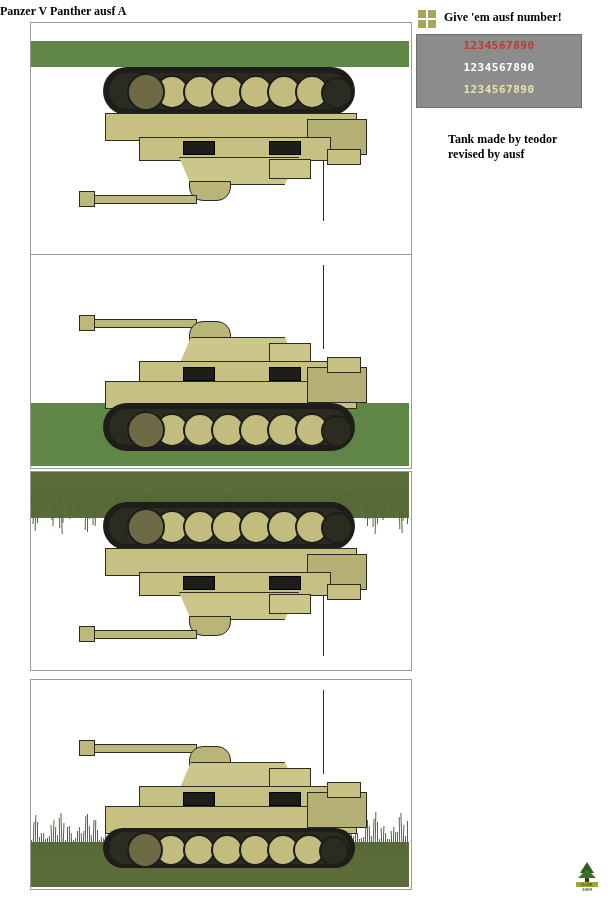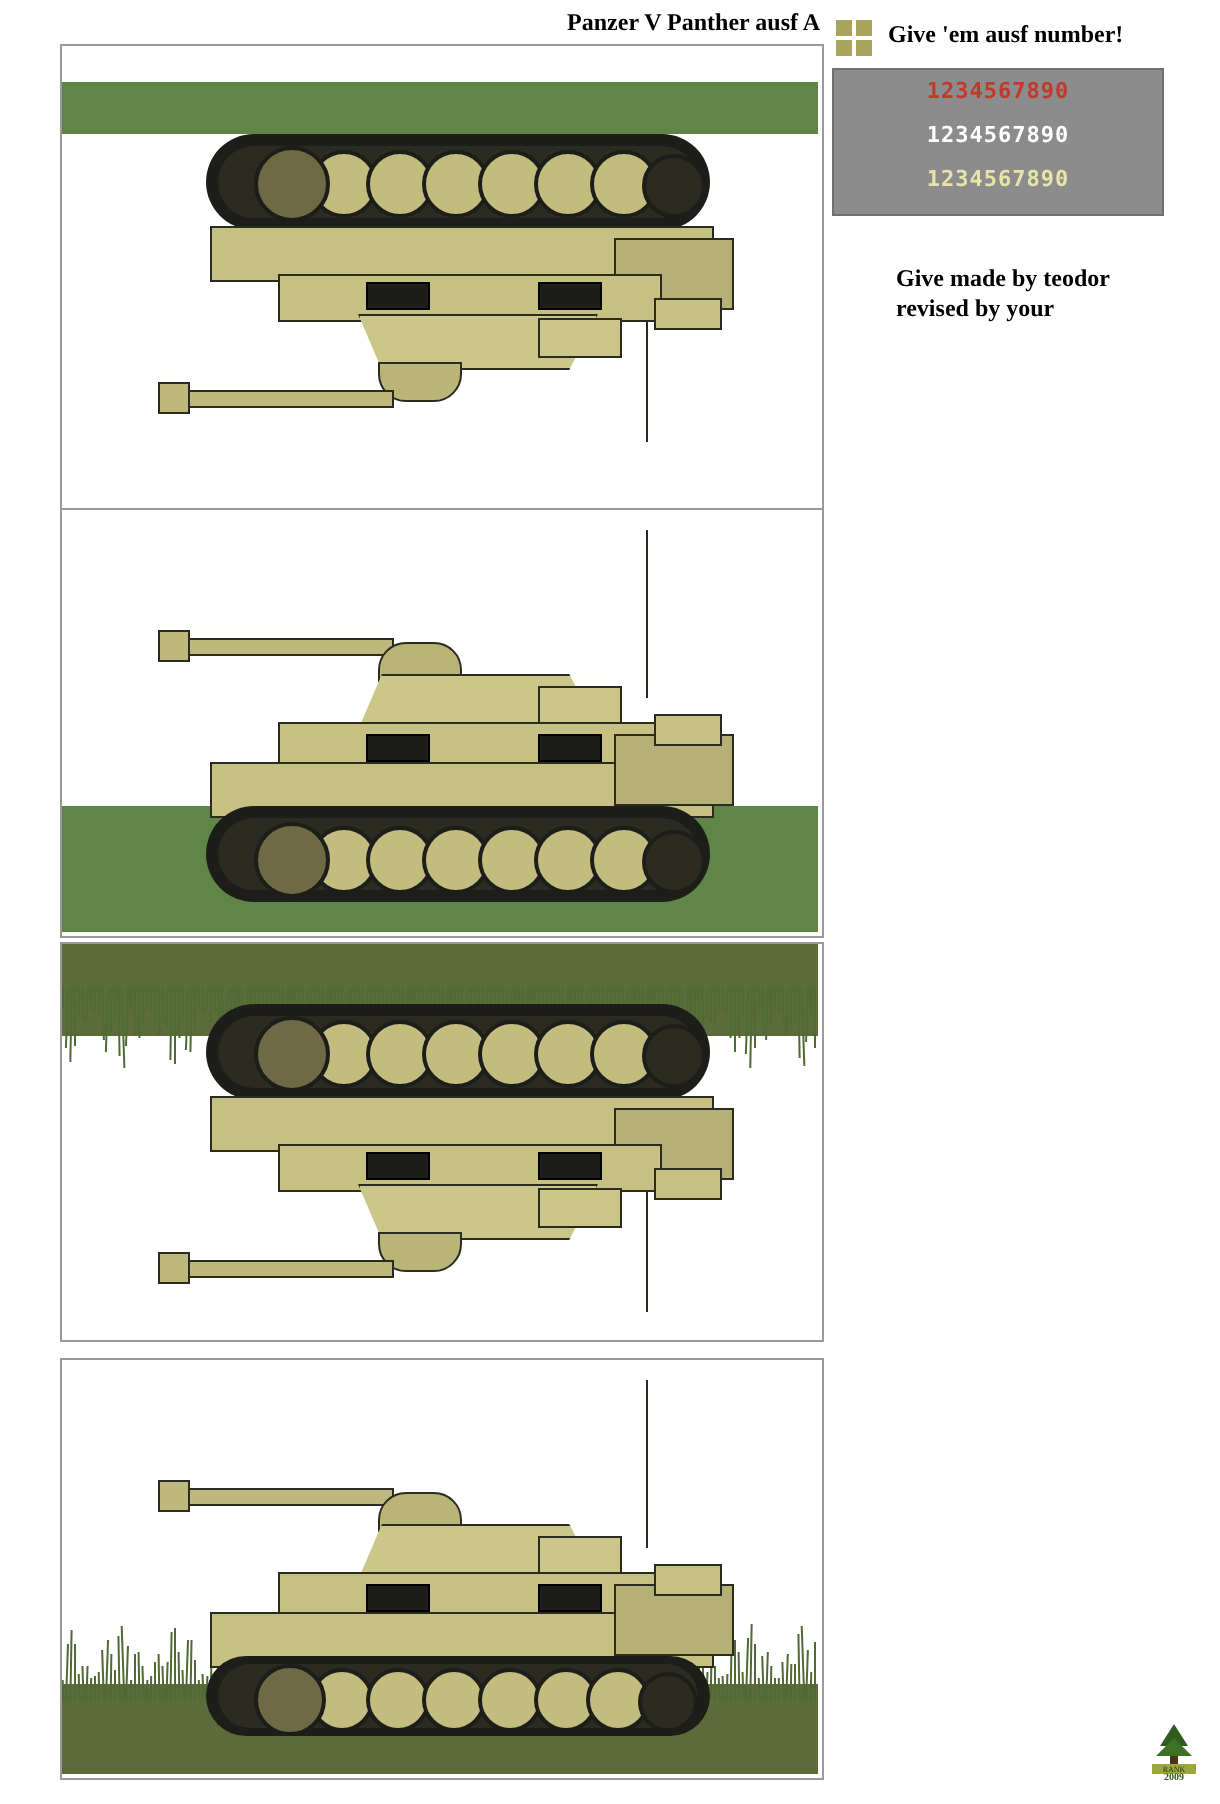--- a/index.html
+++ b/index.html
@@ -1,19 +1,19 @@
 <!DOCTYPE html>
 <html><head>
 <meta charset="utf-8">
 <style>
   html,body{margin:0;padding:0;background:#ffffff;}
   body{width:610px;height:902px;position:relative;overflow:hidden;
        font-family:"Liberation Serif",serif;color:#000;}
 
-  .title{position:absolute;left:0;top:4px;width:410px;text-align:right;
+  .title{position:absolute;left:0;top:4px;width:410px;text-align:left;
          font-weight:bold;font-size:12px;font-family:"Liberation Serif",serif;}
 
   
   .panel{position:absolute;left:30px;width:380px;border:1px solid #9a9a9a;
          background:#ffffff;overflow:hidden;}
   .p1{top:22px;height:232px;}
   .p2{top:254px;height:213px;}
   .p3{top:471px;height:198px;}
   .p4{top:679px;height:209px;}
 
@@ -592,22 +592,22 @@
 </div>
 <div class="legend-text" style="left:444px;top:10px;">Give 'em ausf number!</div>
 
 <div class="numbox" style="top:34px;">
   <div class="numrow n1">1234567890</div>
   <div class="numrow n2">1234567890</div>
   <div class="numrow n3">1234567890</div>
 </div>
 
 <div class="credits" style="top:132px;">
-  <div>Give made by teodor</div>
-  <div>revised by your</div>
+  <div>Tank made by teodor</div>
+  <div>revised by ausf</div>
 </div>
 
 <div class="logo">
   <div class="tree"></div>
   <div class="tree2"></div>
   <div class="trunk"></div>
   <div class="bar">RANK</div>
   <div class="yr">2009</div>
 </div>
 

